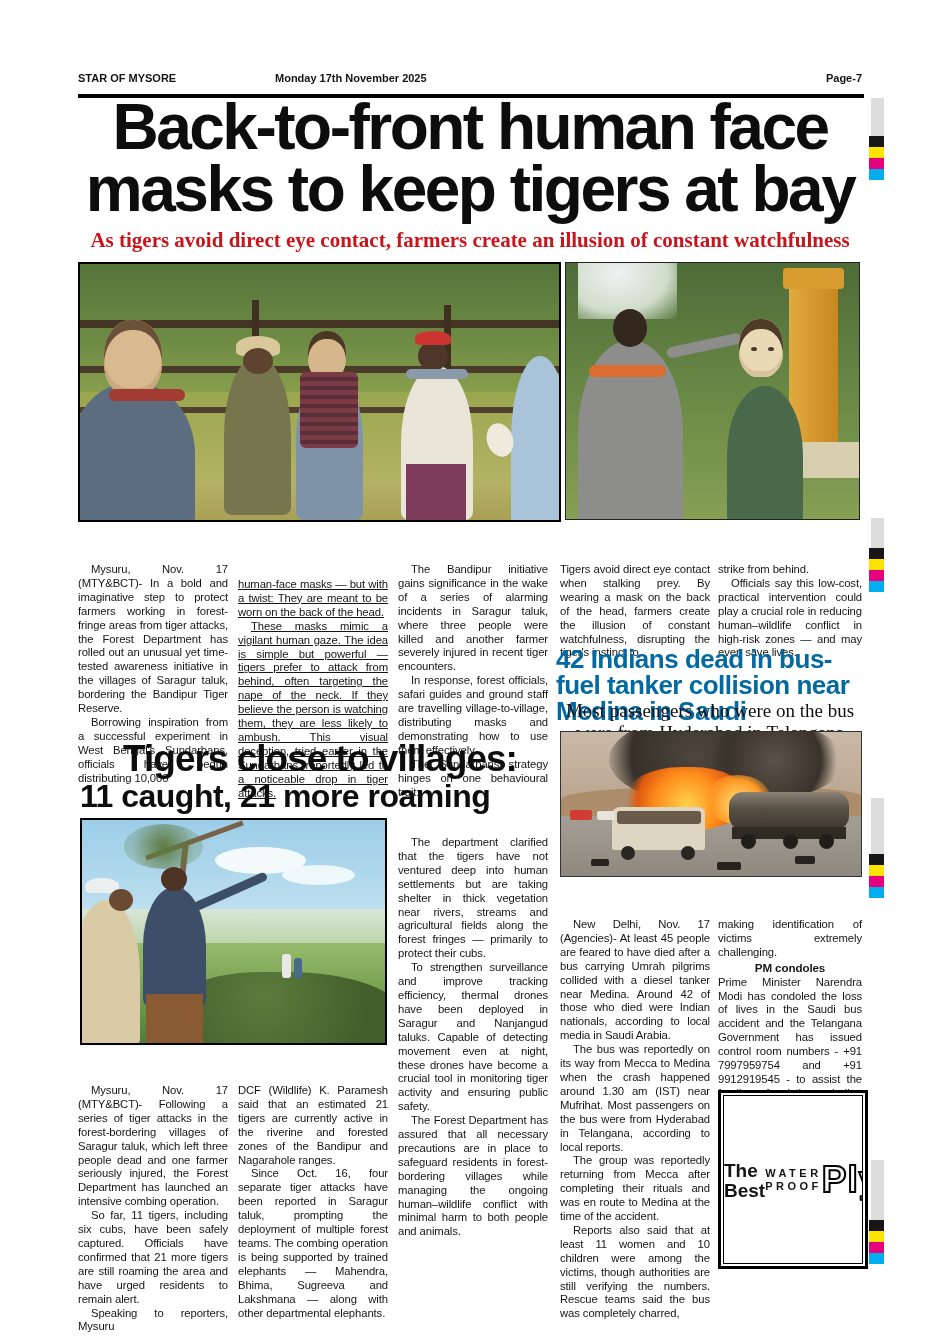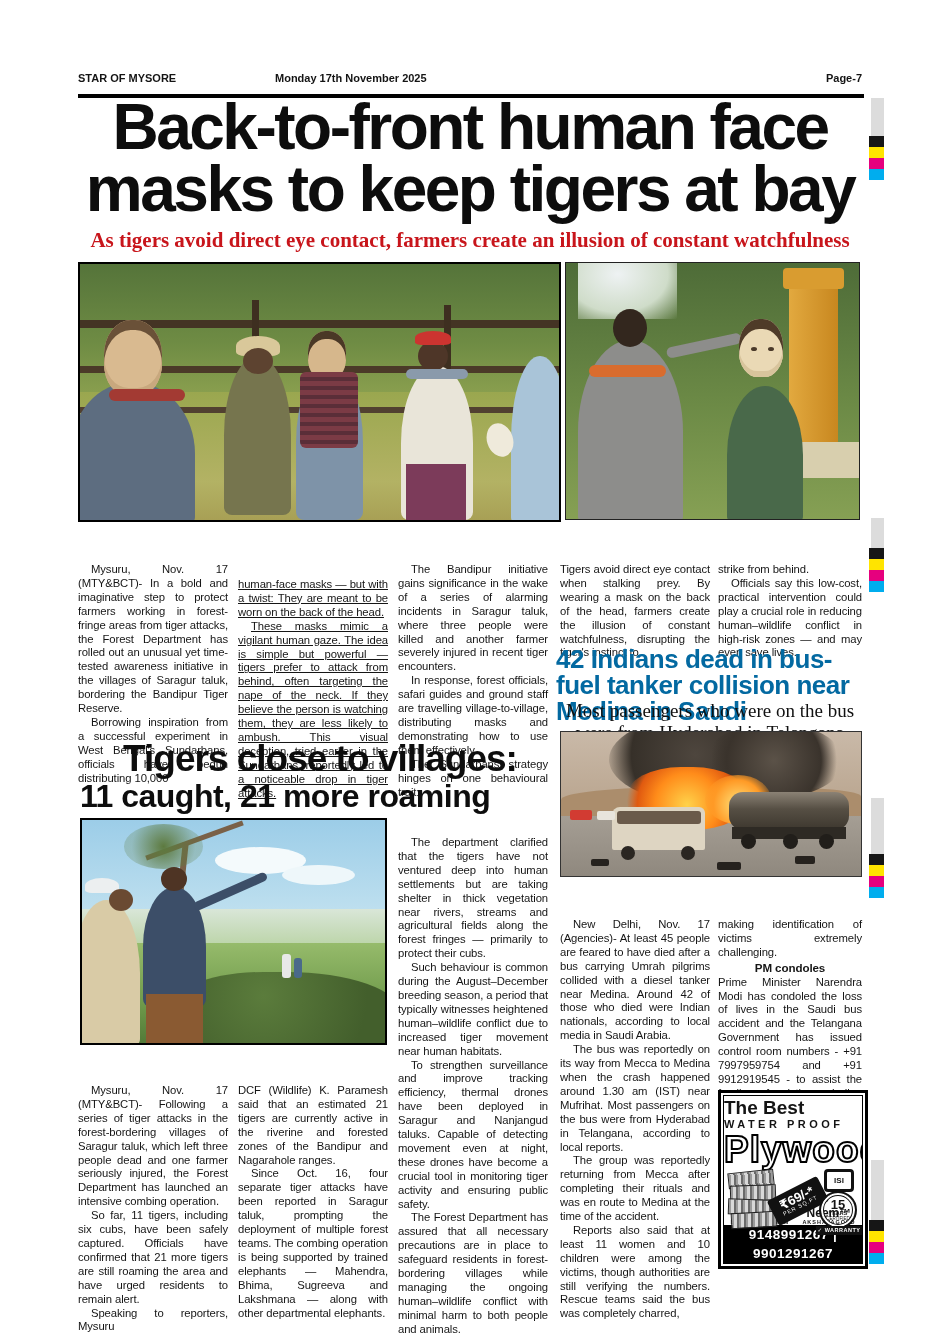--- a/index.html
+++ b/index.html
@@ -42,21 +42,21 @@
                font-family:"Liberation Serif","DejaVu Serif",serif;font-size:19px;line-height:22px;color:#111;}
   .pm-heading{font-weight:bold;text-align:center;font-size:11.6px;margin:1px 0;}
   
   .regset{position:absolute;left:869px;width:16px;}
   .regbar{width:13px;height:56px;background:#dcdcdc;margin-left:2px;}
   .regsq{width:15px;height:11px;}
   .m-k{background:#161616;} .m-y{background:#ffe400;} .m-m{background:#e6007e;} .m-c{background:#00adee;}
   
   .ad{position:absolute;left:718px;top:1090px;width:144px;height:173px;border:3px solid #000;background:#fff;}
   .ad-inner{position:absolute;left:2px;top:2px;right:2px;bottom:2px;border:1px solid #000;
-            display:flex;flex-direction:column;overflow:hidden;}
+            display:flex;flex-direction:row;align-items:center;overflow:hidden;}
   .ad-best{font-weight:bold;font-size:19px;letter-spacing:0;margin-top:2px;line-height:20px;}
   .ad-wp{font-weight:bold;font-size:11px;letter-spacing:3.5px;line-height:13px;}
   .ad-ply{font-weight:bold;font-size:37px;line-height:38px;letter-spacing:1px;color:#fff;
           -webkit-text-stroke:2px #000;text-shadow:0 0 1px #000;}
   .ad-art{position:relative;width:100%;height:62px;}
   .ply-stack{position:absolute;left:4px;top:2px;width:46px;height:54px;}
   .ply-board{position:absolute;height:14px;width:44px;border:1px solid #222;
              background:repeating-linear-gradient(90deg,#9a9a9a 0 2px,#d8d8d8 2px 5px,#6a6a6a 5px 7px);}
   .price-tag{position:absolute;left:46px;top:18px;width:56px;height:28px;background:#111;border-radius:3px;
              transform:rotate(-27deg);color:#fff;text-align:center;line-height:1;}
@@ -231,21 +231,20 @@
       <p>Mysuru, Nov. 17 (MTY&amp;BCT)- Following a series of tiger attacks in the forest-bordering villages of Saragur taluk, which left three people dead and one farmer seriously injured, the Forest Department has launched an intensive combing operation.</p>
       <p>So far, 11 tigers, including six cubs, have been safely captured. Officials have confirmed that 21 more tigers are still roaming the area and have urged residents to remain alert.</p>
       <p>Speaking to reporters, Mysuru</p>
     </div>
   <div class="body-col cont" style="left:238px;top:1048px;height:222px;">
       <p>DCF (Wildlife) K. Paramesh said that an estimated 21 tigers are currently active in the riverine and forested zones of the Bandipur and Nagarahole ranges.</p>
       <p>Since Oct. 16, four separate tiger attacks have been reported in Saragur taluk, prompting the deployment of multiple forest teams. The combing operation is being supported by trained elephants — Mahendra, Bhima, Sugreeva and Lakshmana — along with other departmental elephants.</p>
     </div>
   <div class="body-col" style="left:398px;top:800px;height:468px;">
       <p>The department clarified that the tigers have not ventured deep into human settlements but are taking shelter in thick vegetation near rivers, streams and agricultural fields along the forest fringes — primarily to protect their cubs.</p>
-      <p>Such behaviour is common during the August–December breeding season, a period that typically witnesses heightened human–wildlife conflict due to increased tiger movement near human habitats.</p>
       <p>To strengthen surveillance and improve tracking efficiency, thermal drones have been deployed in Saragur and Nanjangud taluks. Capable of detecting movement even at night, these drones have become a crucial tool in monitoring tiger activity and ensuring public safety.</p>
       <p>The Forest Department has assured that all necessary precautions are in place to safeguard residents in forest-bordering villages while managing the ongoing human–wildlife conflict with minimal harm to both people and animals.</p>
     </div>
 
   <div class="ad">
     <div class="ad-inner">
       <div class="ad-best">The Best</div>
       <div class="ad-wp">WATER PROOF</div>
       <div class="ad-ply">Plywood</div>
       <div class="ad-art">

